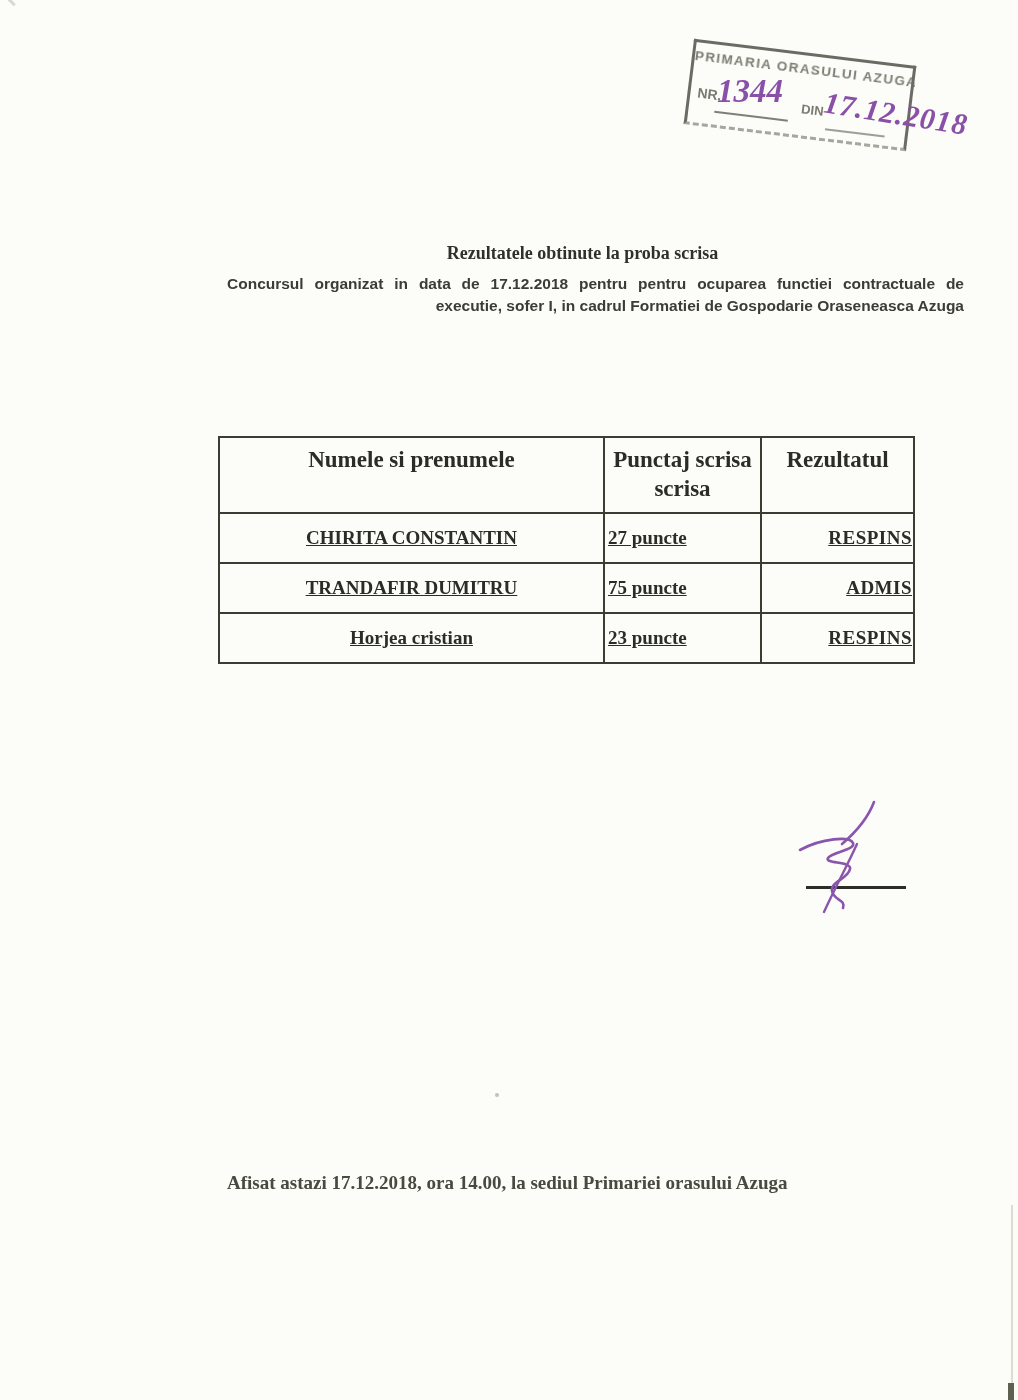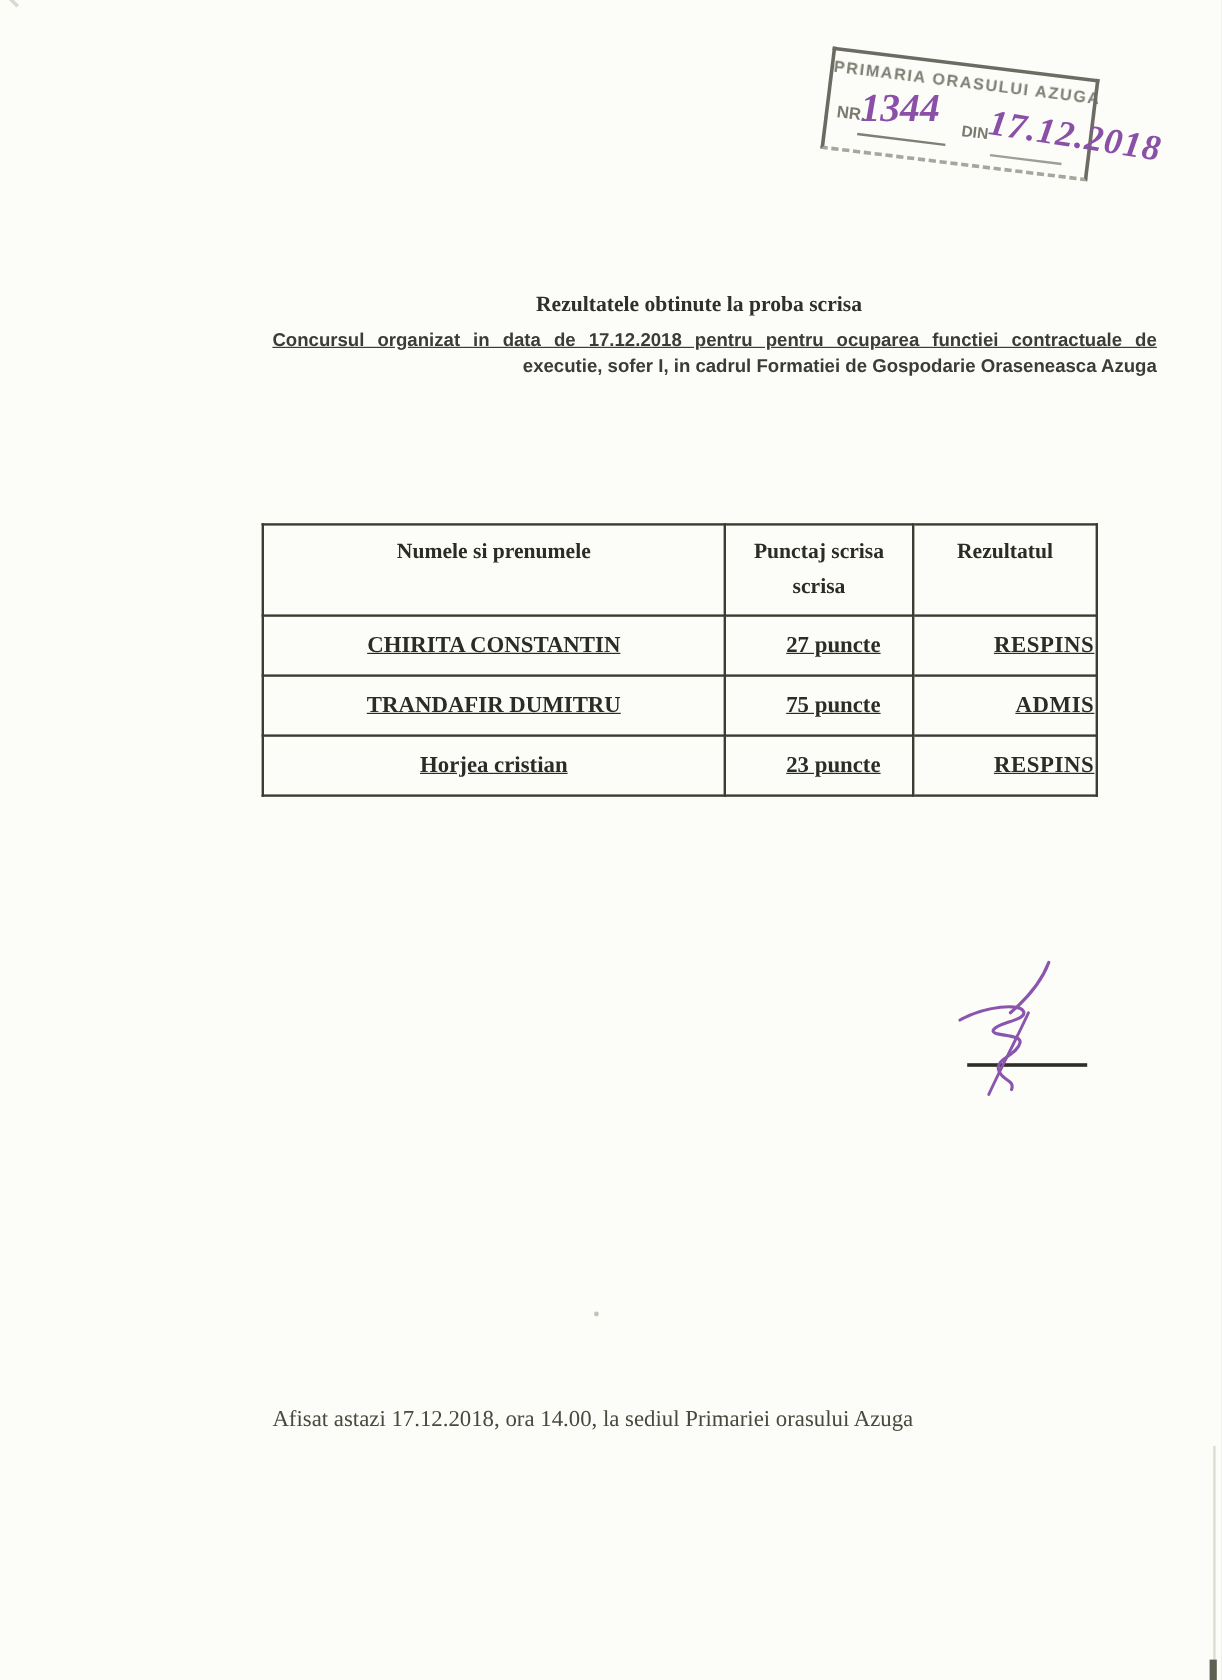--- a/index.html
+++ b/index.html
@@ -47,50 +47,50 @@
   .stamp-hand.date{left:134px;top:32px;font-size:30px;transform:rotate(2deg);letter-spacing:1px;}
 
   
   .doc-title{
     position:absolute;left:214px;top:243px;width:737px;
     text-align:center;font-weight:bold;font-size:18px;color:#2f2f2b;
   }
   .intro{position:absolute;left:227px;top:273px;width:737px;
     font-family:"Liberation Sans", sans-serif;font-weight:bold;
     font-size:15.5px;line-height:22px;color:#3b3b37;}
-  .intro .l1{text-align:justify;text-align-last:justify;text-decoration:underline;}
+  .intro .l1{text-align:justify;text-align-last:justify;}
   .intro .l2{text-align:right;}
 
   
   table.results{
     position:absolute;left:218px;top:436px;width:695px;
     border-collapse:collapse;table-layout:fixed;
   }
   table.results th, table.results td{
     border:2px solid #3c3c33;
     font-weight:bold;color:#2c2c27;
   }
   col.c1{width:385px;} col.c2{width:157px;} col.c3{width:153px;}
   table.results th{
     height:66px;vertical-align:top;padding-top:7px;
-    font-size:18px;line-height:29px;text-align:center;
+    font-size:23px;line-height:29px;text-align:center;
   }
   table.results td{height:46px;vertical-align:middle;font-size:19px;text-decoration:underline;}
   td.name-cell{text-align:center;}
-  td.score-cell{text-align:center;padding-left:25px;}
+  td.score-cell{text-align:left;padding-left:3px;}
   td.result-cell{text-align:right;font-size:15px;letter-spacing:.5px;}
 
   
   .sig-row{position:absolute;left:227px;top:860px;font-weight:bold;font-size:19px;color:#2e2e29;white-space:nowrap;}
   .sig-underline{position:absolute;left:806px;top:886px;width:100px;height:3px;background:#2e2e29;}
   .sig-scribble{position:absolute;left:792px;top:798px;}
 
   
   .footer-note{position:absolute;left:227px;top:1172px;width:700px;
-    font-size:19px;color:#48484one;color:#49493f;font-weight:normal;}
+    font-size:19px;color:#48484one;color:#49493f;font-weight:bold;}
 </style>
 </head>
 <body>
 
 <div class="page">
 
   <div class="artifact corner-scratch"></div>
   <div class="artifact edge-line"></div>
   <div class="artifact edge-mark"></div>
   <div class="artifact speck"></div>

